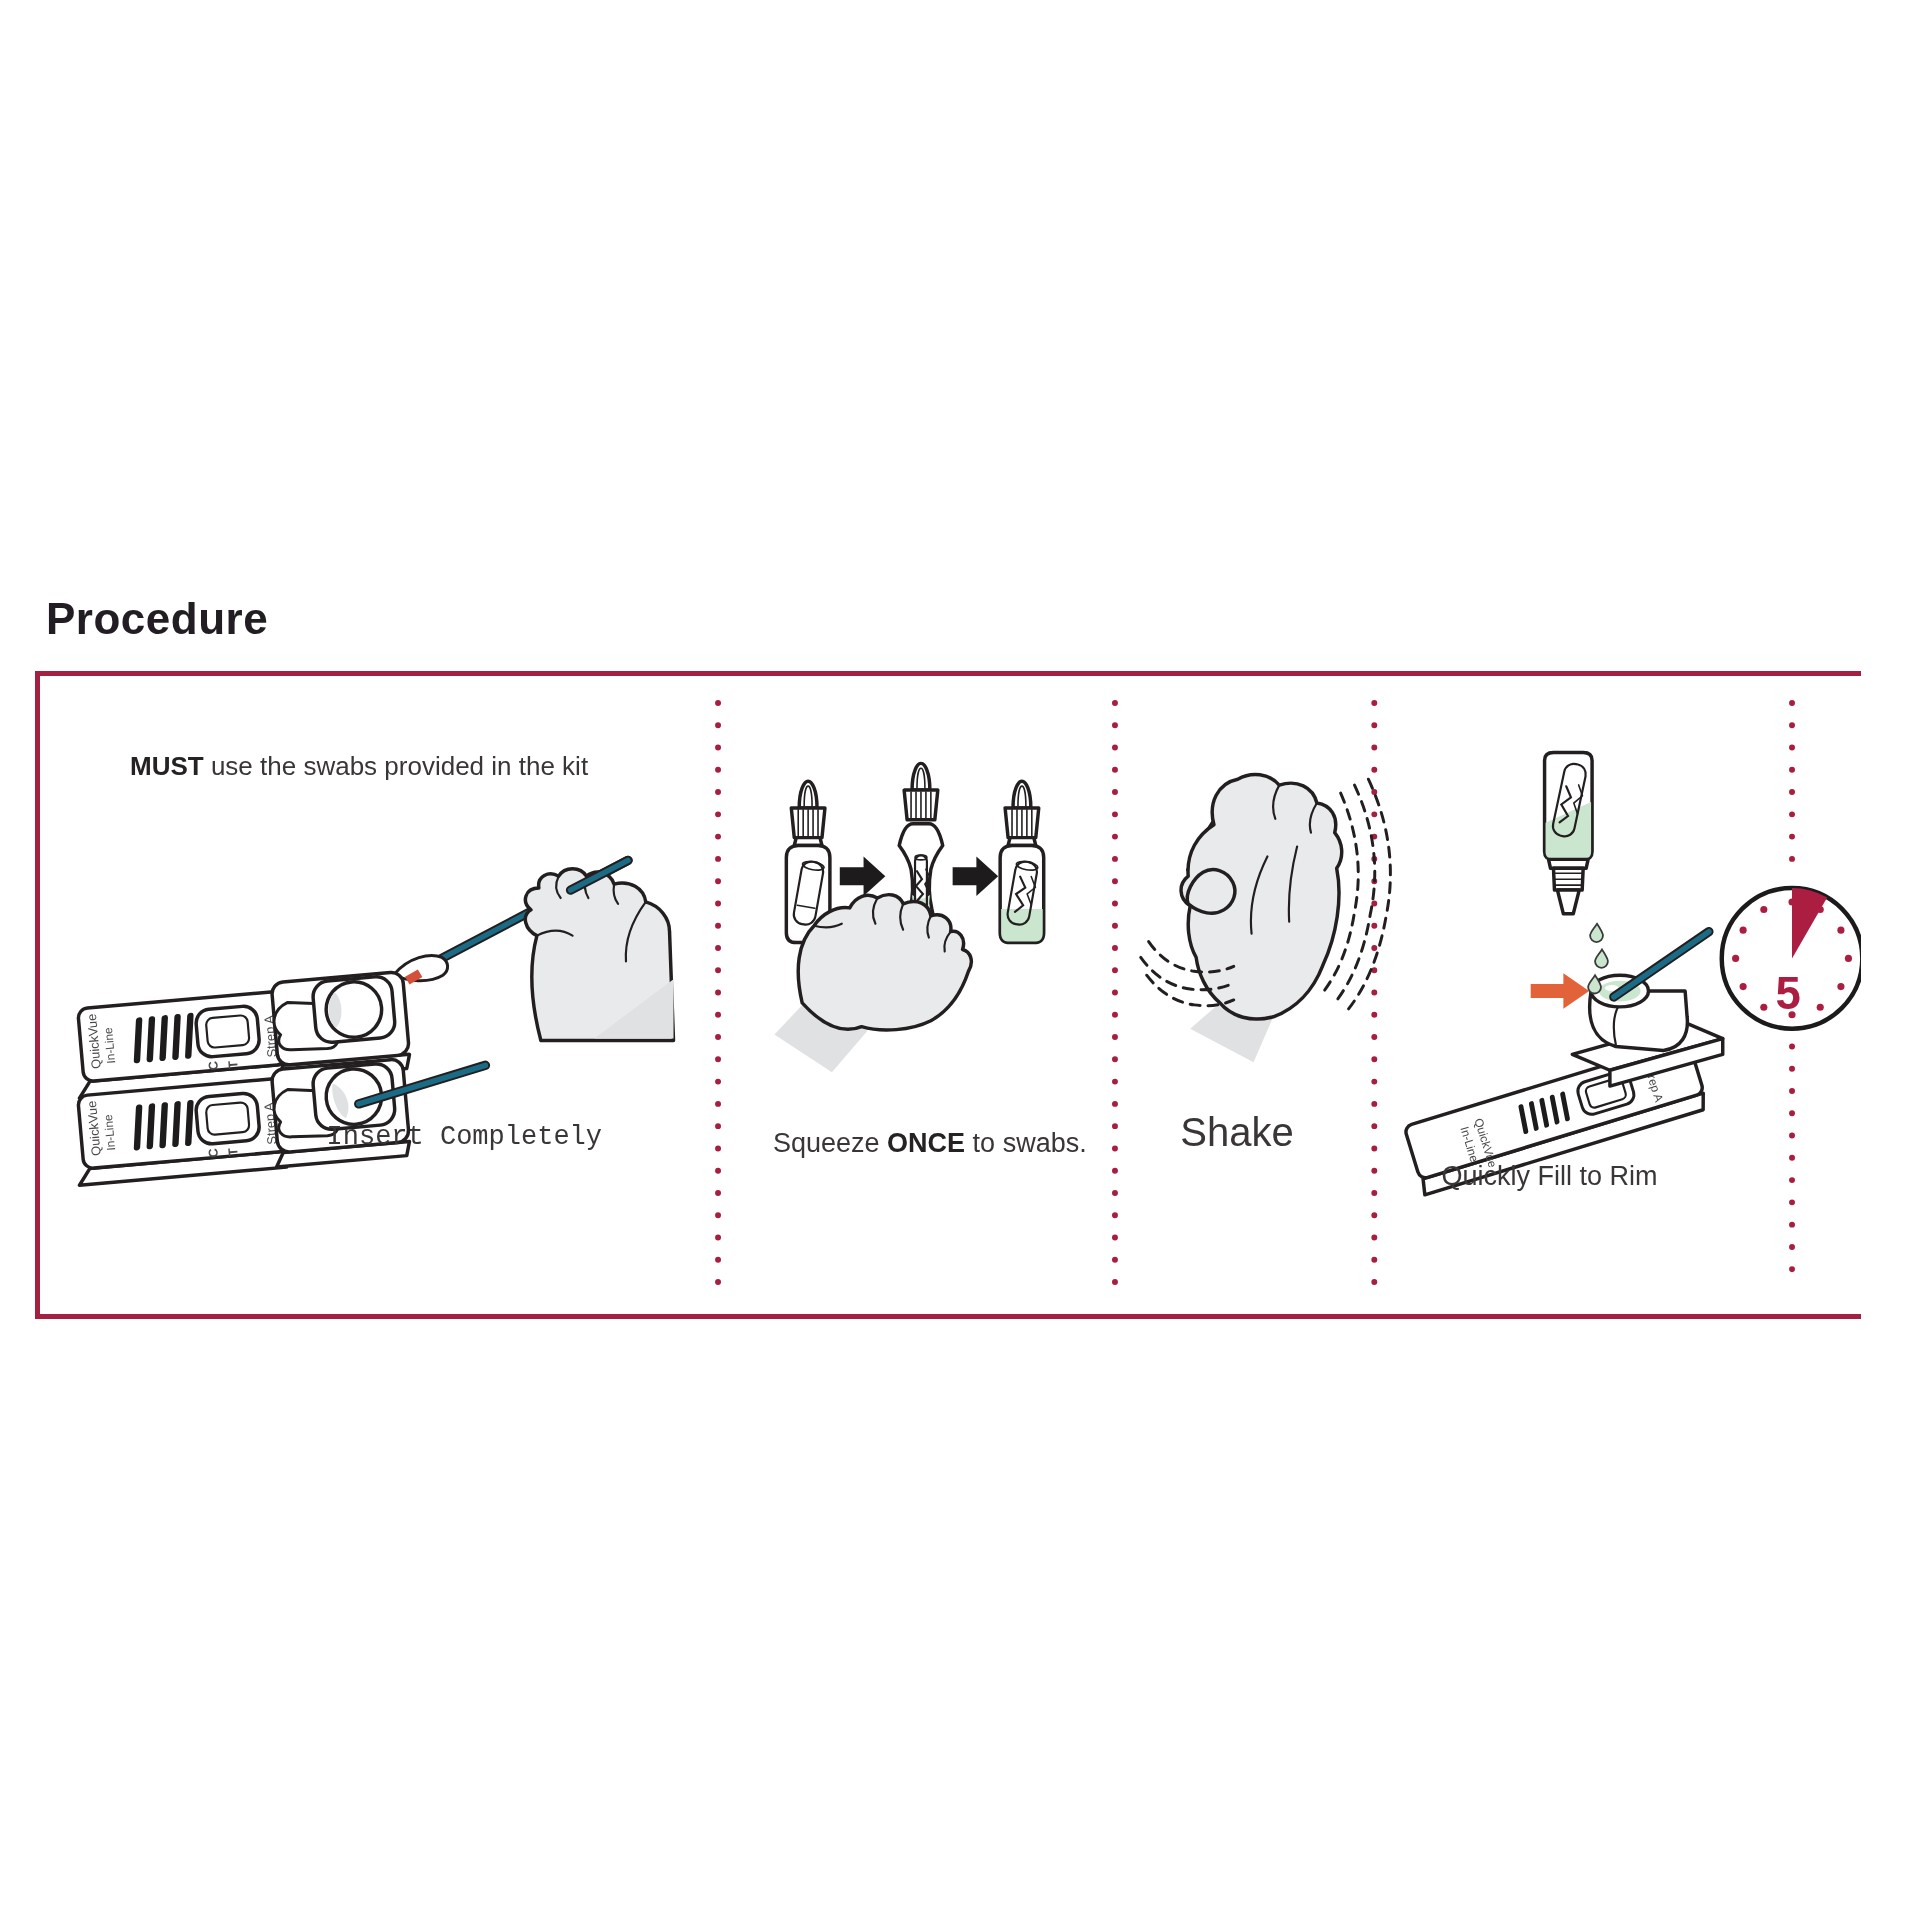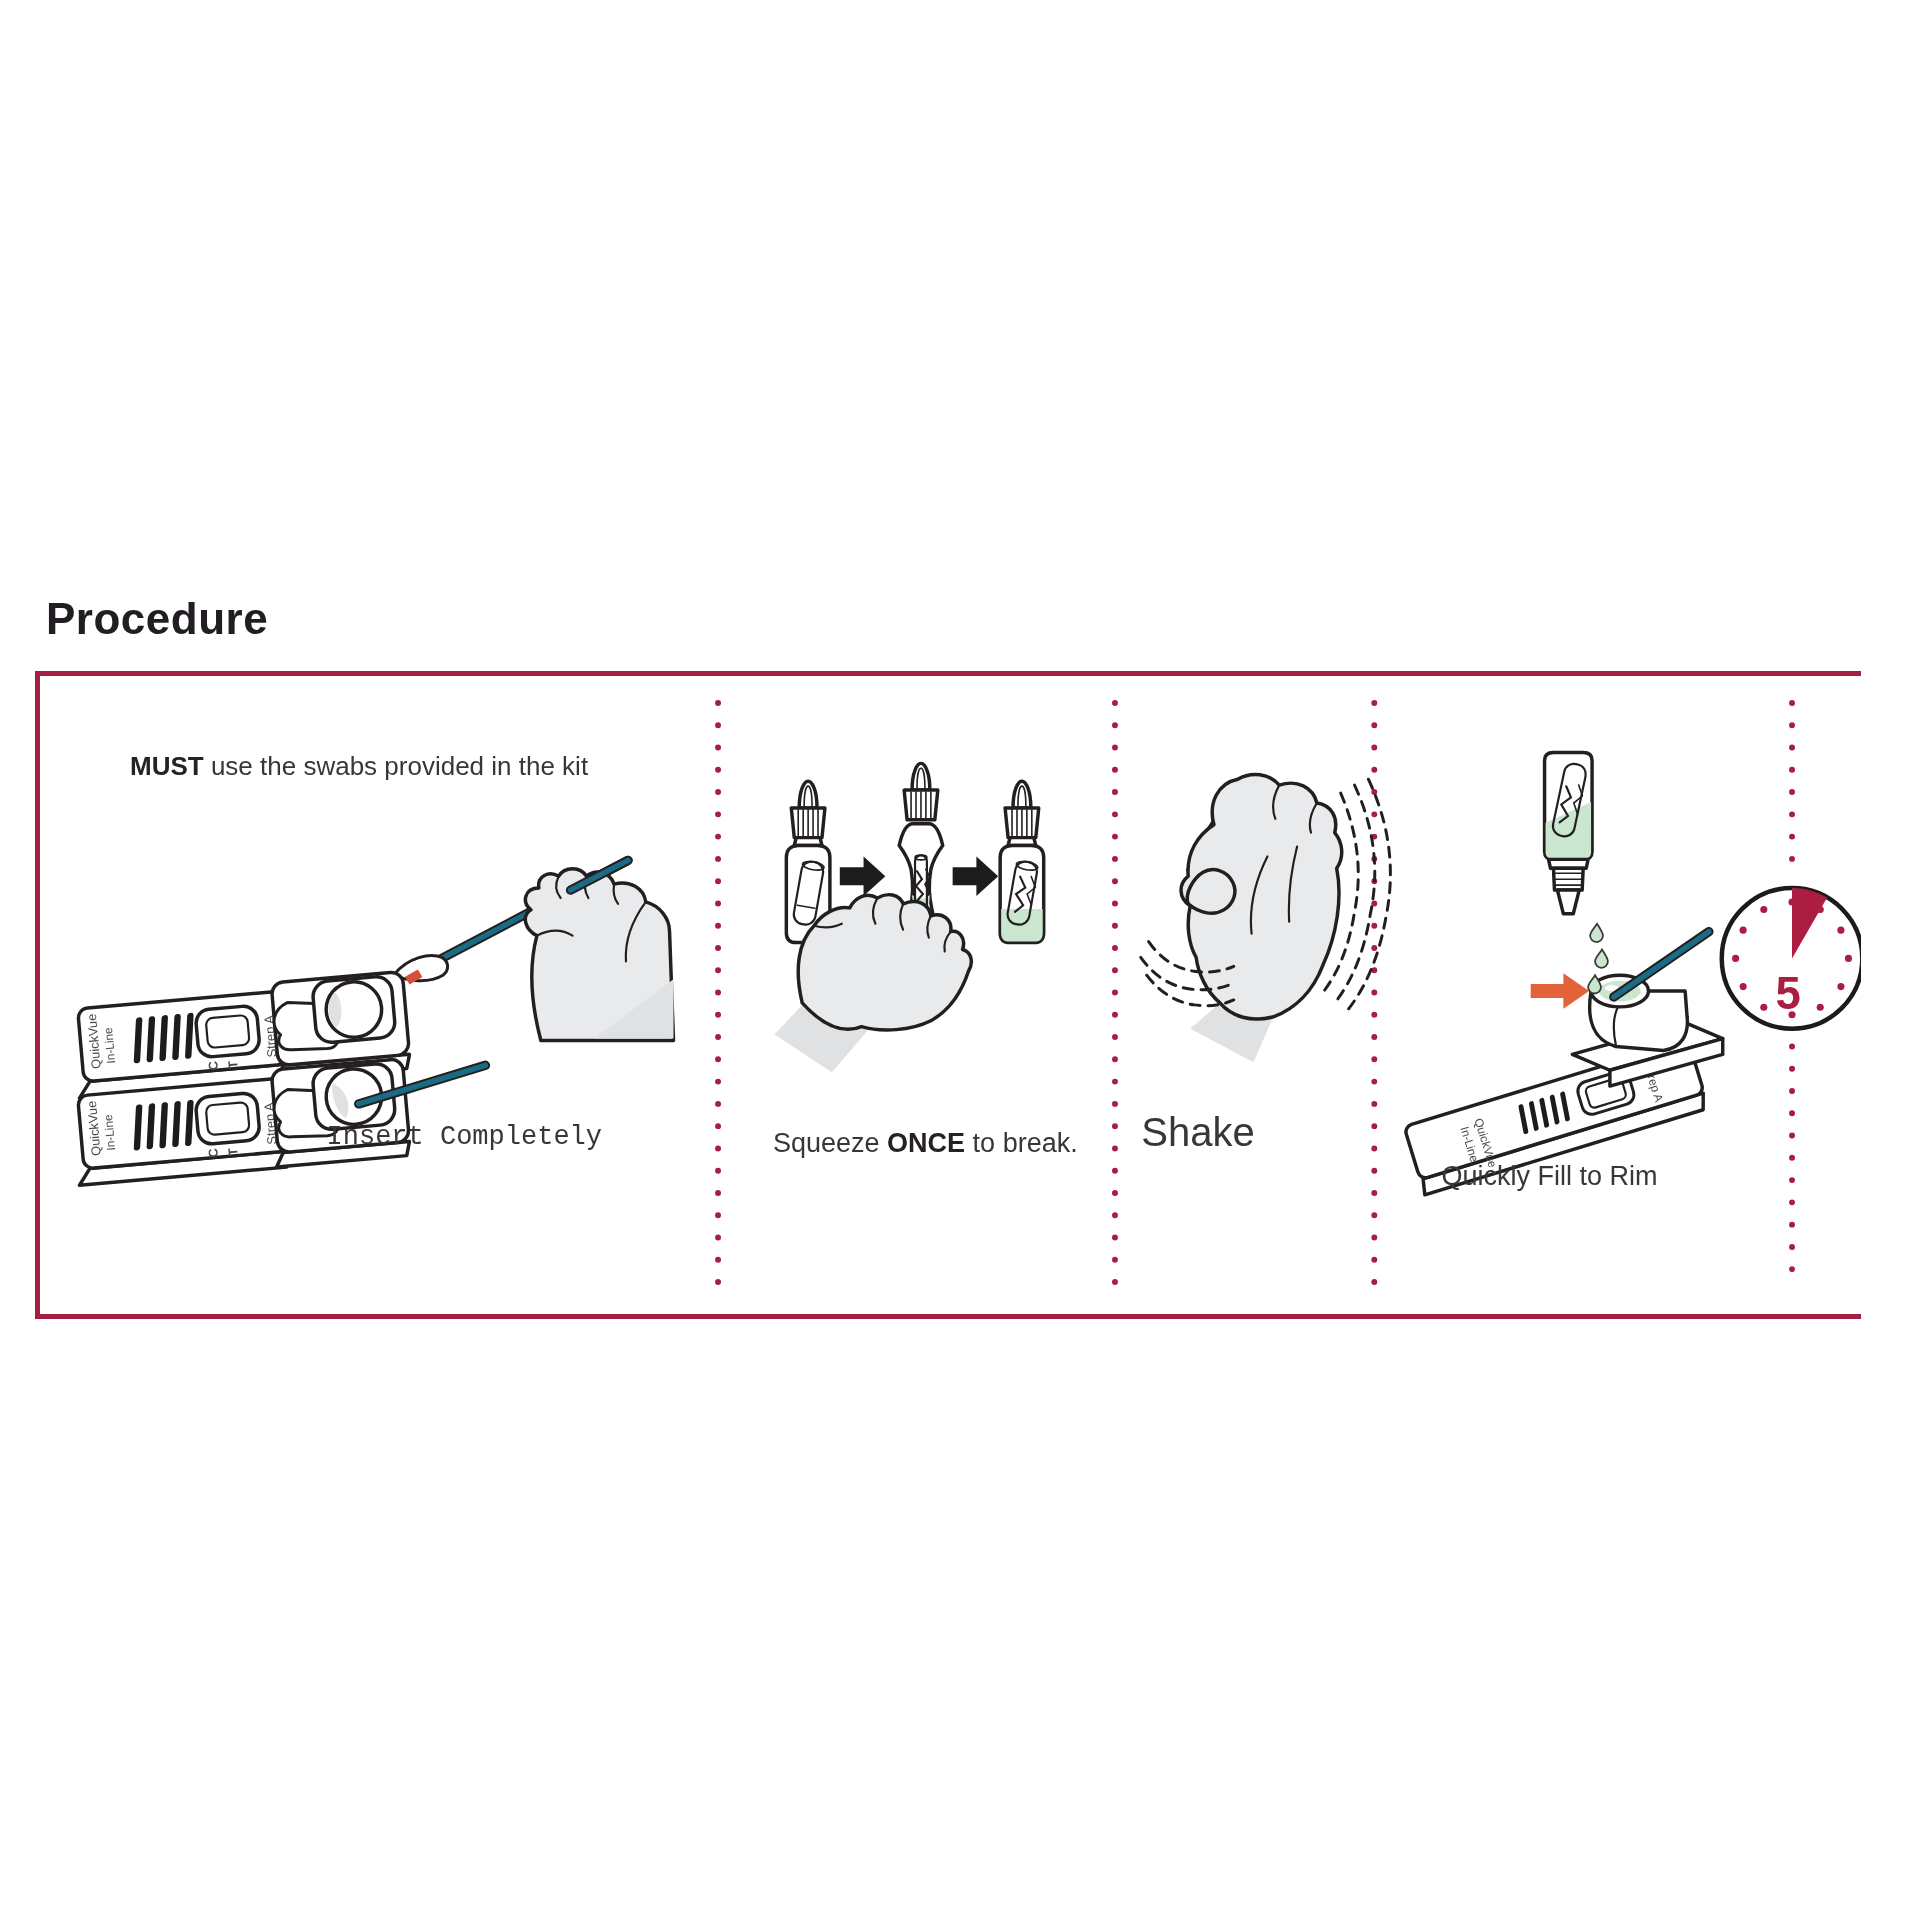--- a/index.html
+++ b/index.html
@@ -8,21 +8,21 @@
   .page-title{position:absolute;left:46px;top:594px;font-size:44px;font-weight:bold;
               color:#221d23;letter-spacing:0.5px;}
   .procedure-box{position:absolute;left:35px;top:671px;width:1852px;height:638px;
                  border:5px solid #a32040;background:#ffffff;}
   .art{position:absolute;left:0;top:0;width:1852px;height:638px;}
   .cap{position:absolute;font-size:27px;color:#3a3637;white-space:nowrap;}
   .cap b{font-weight:bold;color:#262223;}
   .must-note{left:42px;top:75px;font-size:26px;margin-left:48px;}
   .cap-insert{left:255px;top:446px;width:307px;text-align:right;font-family:Liberation Mono, monospace;}
   .cap-squeeze{left:733px;top:452px;width:297px;text-align:center;}
-  .cap-shake{left:1039px;top:434px;width:238px;text-align:center;font-size:40px;}
+  .cap-shake{left:1078px;top:434px;width:238px;text-align:center;font-size:40px;}
   .cap-fill{left:1371px;top:485px;width:277px;text-align:center;}
   
   .ln{fill:#ffffff;stroke:#231f20;stroke-width:3.5;stroke-linejoin:round;}
   .ln3{fill:#ffffff;stroke:#231f20;stroke-width:3;stroke-linejoin:round;}
   .ln2{fill:none;stroke:#231f20;stroke-width:2.2;stroke-linecap:round;}
   .thin{fill:none;stroke:#231f20;stroke-width:1.6;stroke-linecap:round;}
   .dk{fill:#1d1b1c;}
   .hand{fill:#e9eaec;stroke:#231f20;stroke-width:3.5;stroke-linejoin:round;}
   .shadow{fill:#dfe1e3;}
   .green{fill:#cbe6cf;}
@@ -279,18 +279,18 @@
             <circle cx="1713" cy="285" r="3.6"></circle>
           <circle cx="1720.6" cy="256.5" r="3.6"></circle>
             <circle cx="1741.5" cy="235.6" r="3.6"></circle>
         </g>
         <text x="1766" y="336" text-anchor="middle" font-size="46" font-weight="bold" fill="#ab1e42">5</text>
       </g>
     </svg>
 
     <div class="cap must-note"><b>MUST</b><span> use the swabs provided in the kit</span></div>
     <div class="cap cap-insert">Insert Completely</div>
-    <div class="cap cap-squeeze"><span>Squeeze </span><b>ONCE</b><span> to break.</span></div>
+    <div class="cap cap-squeeze"><span>Squeeze </span><b>ONCE</b><span> to swabs.</span></div>
     <div class="cap cap-shake">Shake</div>
     <div class="cap cap-fill">Quickly Fill to Rim</div>
   </div>
 </div>
 
 
 </body></html>

